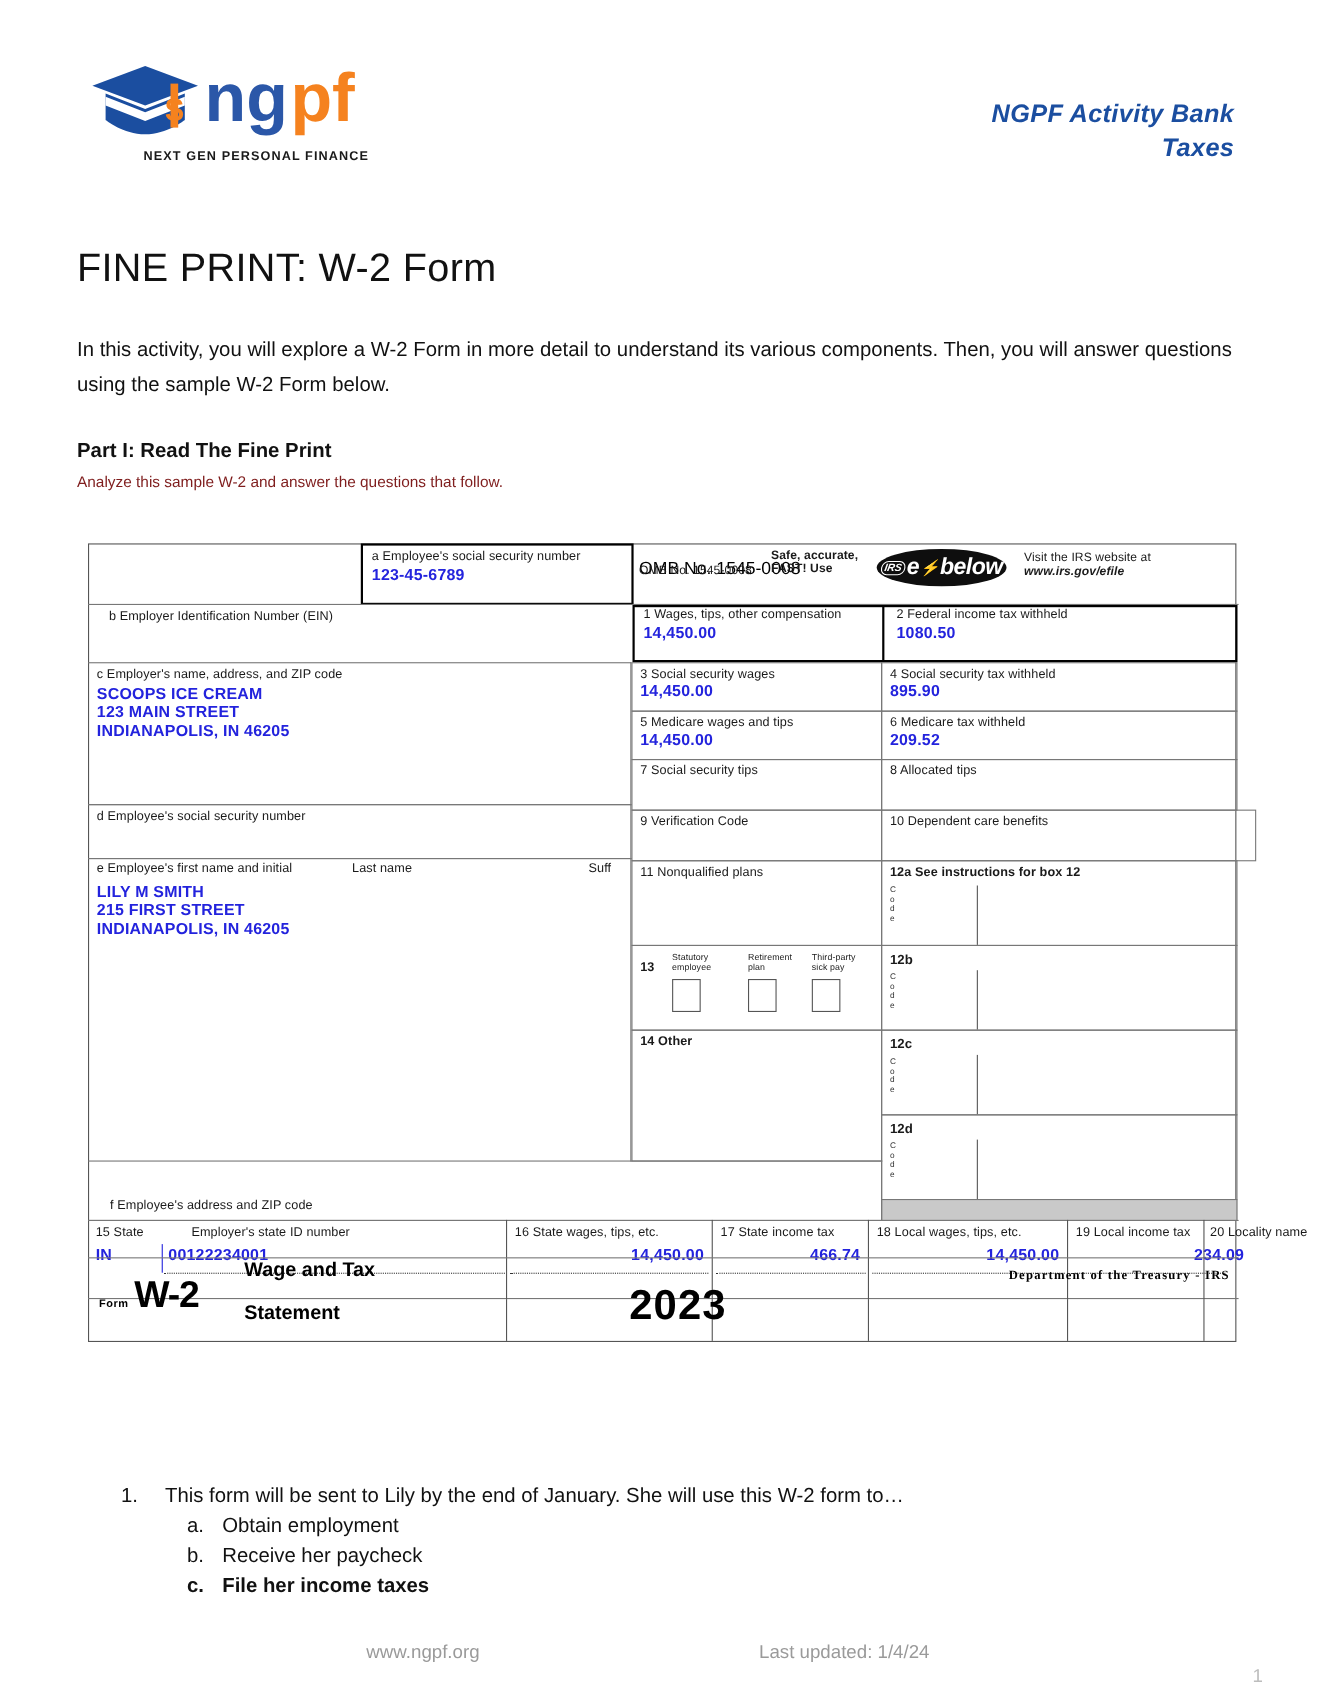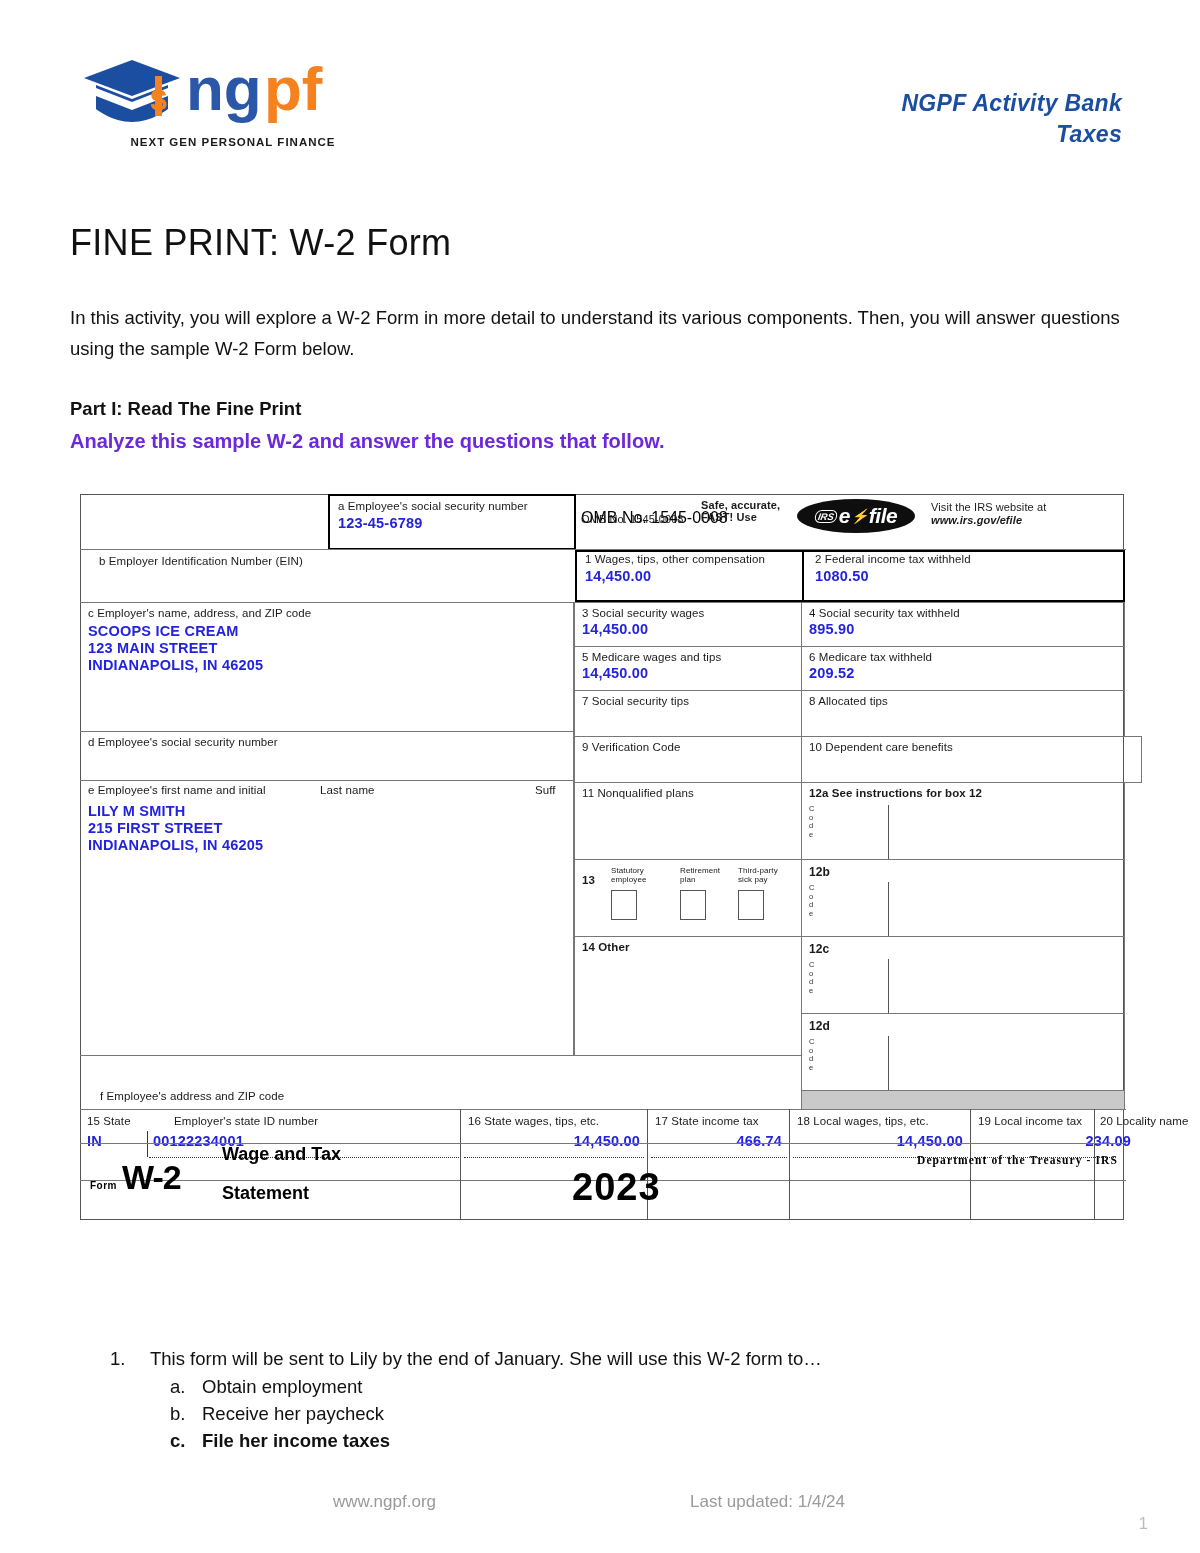--- a/index.html
+++ b/index.html
@@ -73,23 +73,22 @@
     left: 70px;
     top: 398px;
     font-size: 18.5px;
     font-weight: bold;
     color: #111;
   }
   .part-sub {
     position: absolute;
     left: 70px;
     top: 430px;
-    font-size: 20px;
-    color: #6d28d9;
-    font-weight: bold;
+    font-size: 14px;
+    color: #7f1d1d;
   }
 
   
   .w2 {
     position: absolute;
     left: 80px;
     top: 494px;
     width: 1044px;
     height: 726px;
     border: 1.5px solid #555;
@@ -259,21 +258,21 @@
 
   <div class="cell" style="left:500px; top:14px;">OMB No. 1545-0008</div>
   <div class="cell lbl" style="left:500px; top:18px; font-size:11px;">OMB No. 1545-0008</div>
   <div class="cell lbl" style="left:620px; top:4px; font-weight:bold; font-size:11px;">Safe, accurate,</div>
   <div class="cell lbl" style="left:620px; top:16px; font-weight:bold; font-size:11px;">FAST! Use</div>
 
   <div class="efile-logo" style="left:716px; top:4px;">
     <span class="irs">IRS</span>
       <span>e</span>
       <span class="bolt">⚡</span>
-      <span>file</span>
+      <span>below</span>
   </div>
 
   <div class="cell lbl" style="left:850px; top:6px; font-size:11px;">Visit the IRS website at</div>
   <div class="cell lbl" style="left:850px; top:19px; font-size:11px; font-style:italic; font-weight:bold;">www.irs.gov/efile</div>
 
   <div class="bx" style="left:-1px; top:54px; width:1046px; height:0; border-width:0 0 1px 0;"></div>
 
   <div class="cell" style="left:10px; top:56px; width:494px; height:50px;">
     <div class="lbl pad">b  Employer Identification Number (EIN)</div>
   </div>

